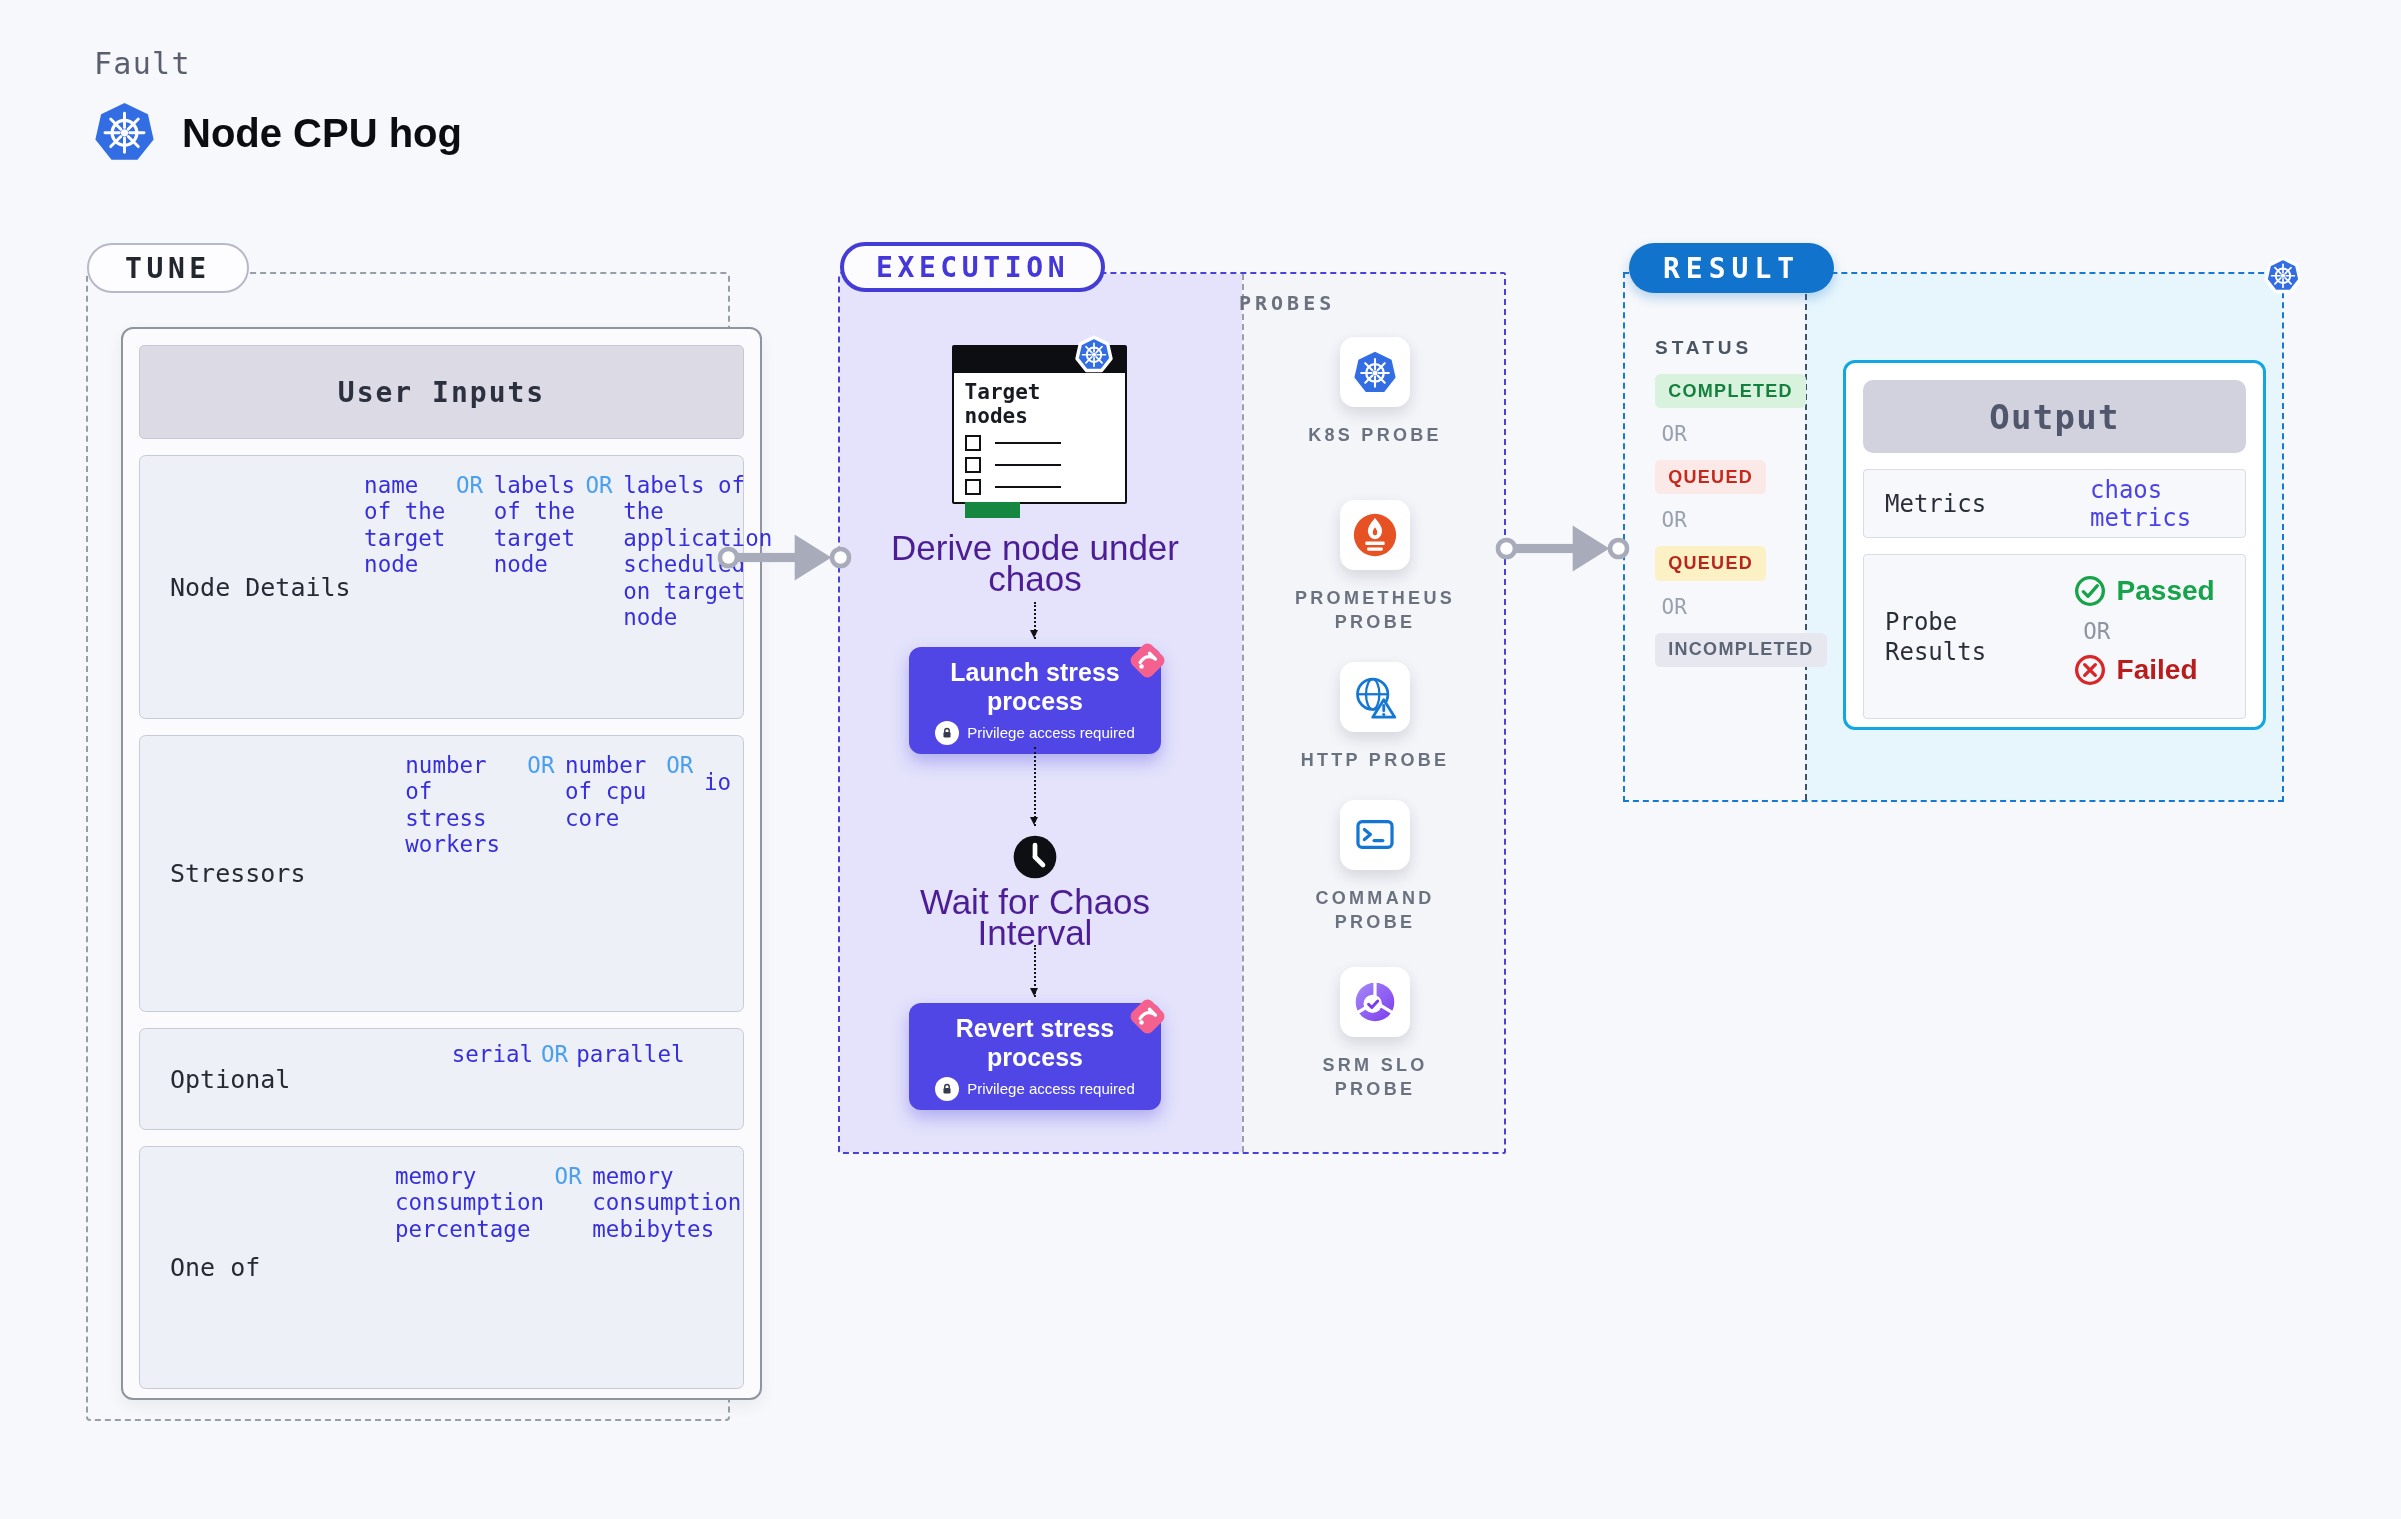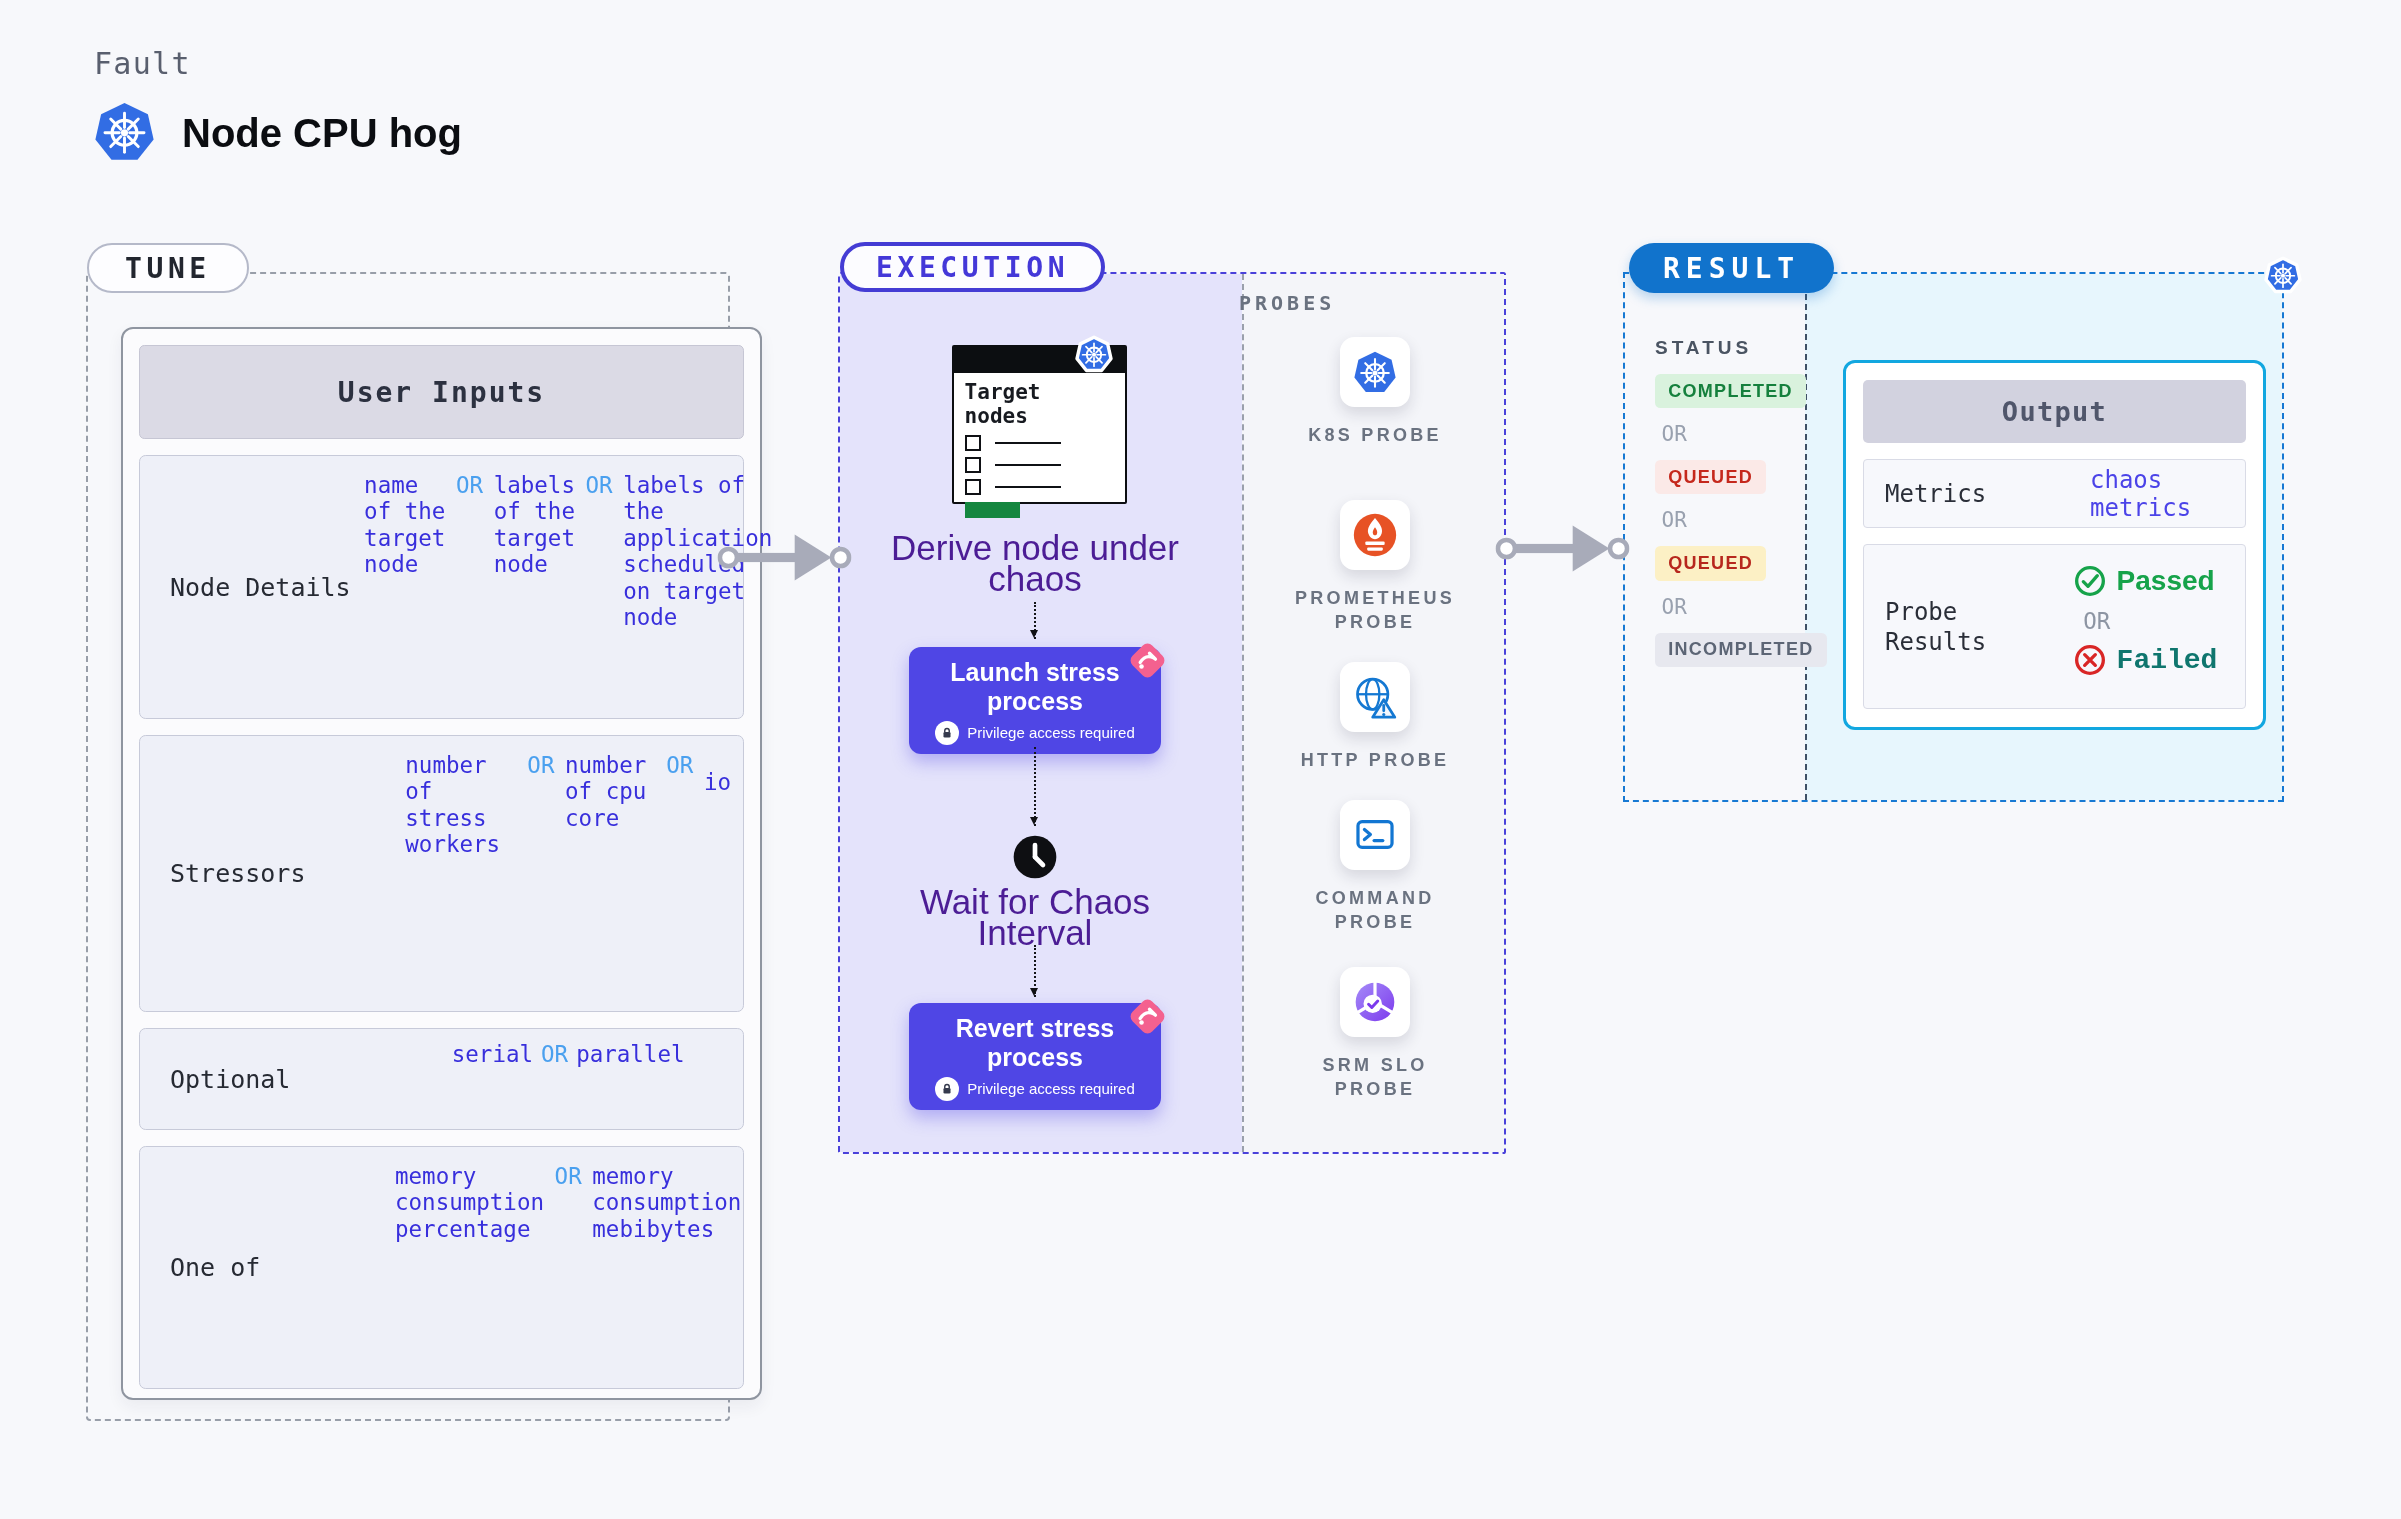--- a/index.html
+++ b/index.html
@@ -114,35 +114,35 @@
     align-items:flex-start;gap:14px;}
   .status-badge{padding:6.6px 13.2px;border-radius:5.3px;font-size:18px;font-weight:700;letter-spacing:1.3px;}
   .st-completed{background:#d9f2dd;color:#15803d;}
   .st-errored{background:#fbe9e7;color:#c5281c;}
   .st-queued{background:#fcf0c5;color:#b7271d;}
   .st-incompleted{background:#e7e8ef;color:#5c6575;}
   .status-or{font-family:"DejaVu Sans Mono",monospace;font-size:21px;color:#99a1af;margin-left:6.6px;}
 
   .output-box{position:absolute;left:218px;top:86px;width:423px;height:370px;background:#ffffff;
     border:3.3px solid #12a7e0;border-radius:12px;padding:17px;box-sizing:border-box;}
-  .output-head{height:63px;background:#d2d2df;border-radius:5px;display:flex;align-items:center;
-    justify-content:center;font-family:"DejaVu Sans Mono",monospace;font-size:27px;font-weight:700;
+  .output-head{height:73px;background:#d2d2df;border-radius:10px;display:flex;align-items:center;
+    justify-content:center;font-family:"DejaVu Sans Mono",monospace;font-size:34px;font-weight:700;
     color:#50566b;letter-spacing:1.3px;}
   .out-row{margin-top:16px;background:#f7f8fc;border:1.3px solid #d9dbe6;border-radius:4px;
     display:flex;box-sizing:border-box;}
   .metrics-row{height:69px;align-items:center;}
   .probe-results-row{height:165px;}
   .out-lbl{font-family:"DejaVu Sans Mono",monospace;font-size:24px;line-height:30px;color:#2a2e38;
     padding-left:21px;width:165px;flex:none;}
   .metrics-value{font-family:"DejaVu Sans Mono",monospace;font-size:24px;color:#4b43e8;margin-left:40px;}
   .pr-left{display:flex;align-items:center;}
   .pr-right{display:flex;flex-direction:column;gap:10.6px;padding-top:20px;margin-left:24px;}
   .pr-line{display:flex;align-items:center;gap:10.6px;}
   .pr-passed{font-size:28px;font-weight:700;color:#16a34a;}
-  .pr-failed{font-size:28px;font-weight:700;color:#0f766e;font-family:Liberation Mono, monospace;}
+  .pr-failed{font-size:28px;font-weight:700;color:#b91c1c;}
   .pr-or{font-family:"DejaVu Sans Mono",monospace;font-size:22.5px;color:#8d95a3;margin-left:9.2px;}
   .result-k8s{position:absolute;right:-22.5px;top:-21px;width:44px;height:44px;z-index:4;}
 </style>
 </head>
 <body>
 
 <svg width="0" height="0" style="position:absolute" aria-hidden="true">
   <defs>
     <linearGradient id="sloGrad" x1="0" y1="0" x2="1" y2="1">
       <stop offset="0" stop-color="#a58bf8"></stop>

